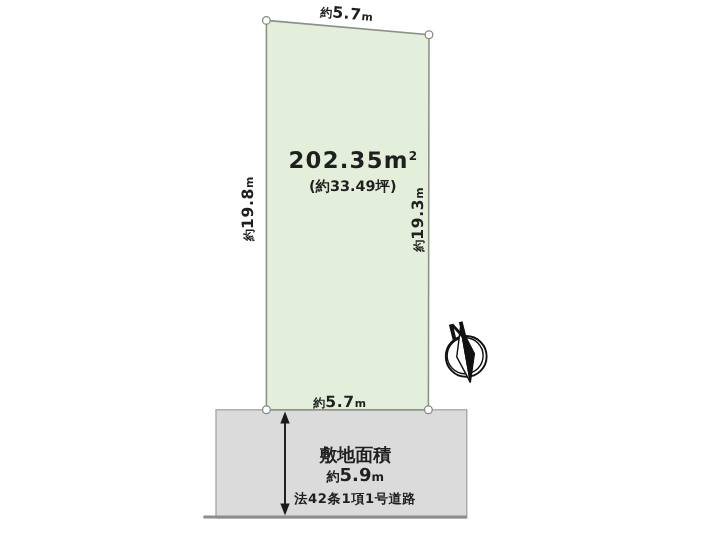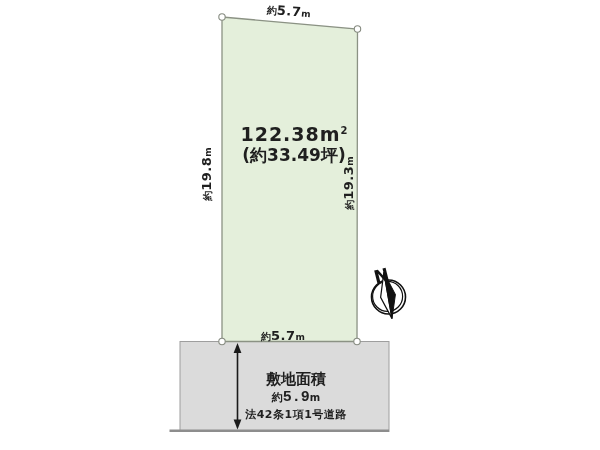--- a/index.html
+++ b/index.html
@@ -16,29 +16,29 @@
   .dim .u{font-size:9px;}
   .dim-top{left:289px;top:10px;transform:translate(-50%,-50%) rotate(5deg);}
   .dim-bottom{left:283px;top:334px;transform:translate(-50%,-50%);}
   .dim-left{left:205px;top:174px;transform:translate(-50%,-50%) rotate(-90deg);}
   .dim-right{left:347px;top:183px;transform:translate(-50%,-50%) rotate(-90deg);}
   
   .plot-label{
     left:294px;top:121px;transform:translateX(-50%);
     text-align:center;line-height:20.5px;font-size:19px;letter-spacing:1px;
   }
-  .plot-label .tsubo{font-size:17px;letter-spacing:0;}
+  .plot-label .tsubo{font-size:12px;letter-spacing:0;}
   .plot-label sup{font-size:10px;vertical-align:super;letter-spacing:0;}
   
   .road-label{
     left:296px;top:371px;transform:translateX(-50%);
     text-align:center;line-height:17px;font-size:15px;
   }
   .road-label .road-width .p{font-size:11px;font-weight:bold;}
-  .road-label .road-width .v{font-size:15px;font-weight:bold;font-family:Liberation Mono, monospace;}
+  .road-label .road-width .v{font-size:15px;font-weight:bold;}
   .road-label .road-width .u{font-size:10px;font-weight:bold;}
   .road-label .designation{font-size:11px;letter-spacing:0.5px;}
 </style>
 </head>
 <body>
 
 <svg class="shape-layer" viewBox="0 0 600 450">
 
   <rect x="180" y="341.5" width="209" height="90" stroke="#9e9e9e" stroke-width="1" fill="#dbdbdb"></rect>
   <line x1="169.5" y1="430.8" x2="389" y2="430.8" stroke="#8d8d8d" stroke-width="2.5"></line>
@@ -74,21 +74,21 @@
   <span class="p">約</span><span class="v">5.7</span><span class="u">m</span>
 </div>
 <div class="label dim dim-left">
   <span class="p">約</span><span class="v">19.8</span><span class="u">m</span>
 </div>
 <div class="label dim dim-right">
   <span class="p">約</span><span class="v">19.3</span><span class="u">m</span>
 </div>
 
 <div class="label plot-label">
-  <div><span>122.38</span><span>m</span><sup>2</sup></div>
+  <div><span>202.35</span><span>m</span><sup>2</sup></div>
   <div class="tsubo">(約33.49坪)</div>
 </div>
 
 <div class="label road-label">
   <div>敷地面積</div>
   <div class="road-width">
     <span class="p">約</span><span class="v">5.9</span><span class="u">m</span>
   </div>
   <div class="designation">法42条1項1号道路</div>
 </div>

